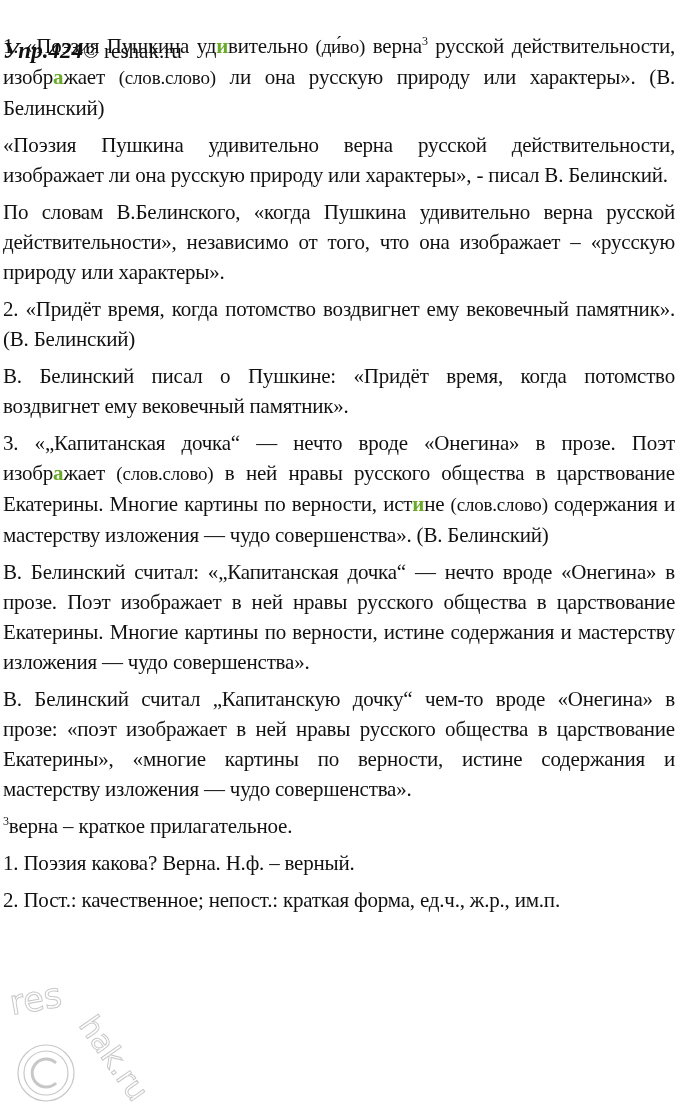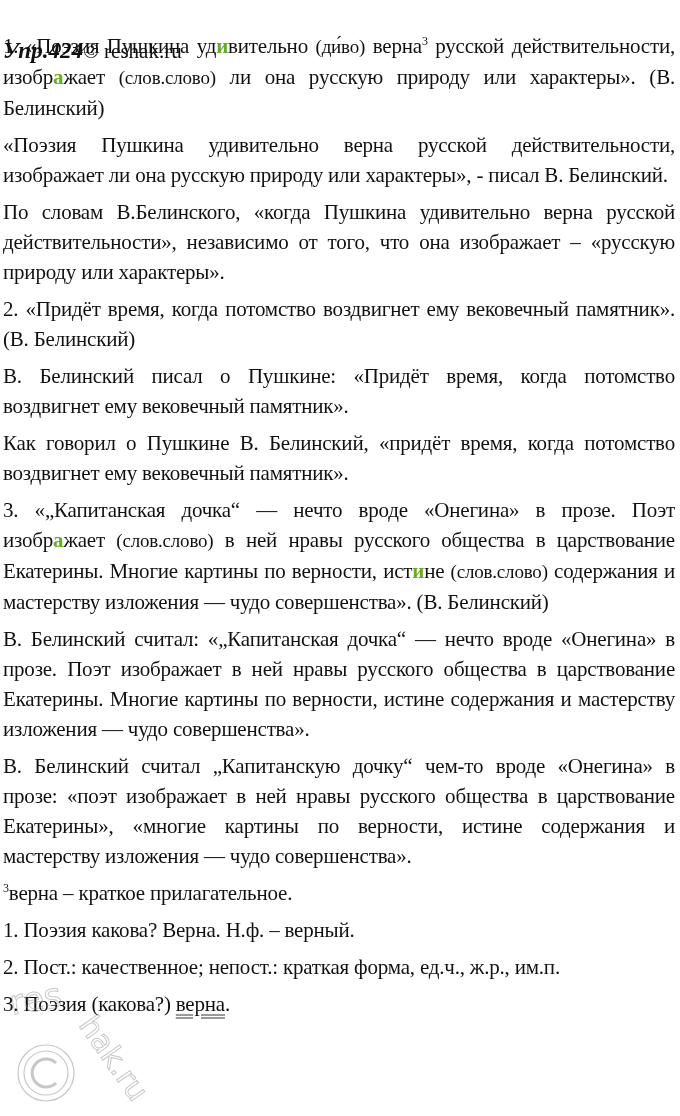--- a/index.html
+++ b/index.html
@@ -81,33 +81,31 @@
     <span class="copyright">© reshak.ru</span>
   </div>
 
   <p class="para"><span>1. «Поэзия Пушкина уд</span><span class="hl">и</span><span>вительно </span><span class="small">(ди́во)</span><span> верна</span><sup>3</sup><span> русской действительности, изобр</span><span class="hl">а</span><span>жает </span><span class="small">(слов.слово)</span><span> ли она русскую природу или характеры». (В. Белинский)</span></p>
 
   <p class="para">«Поэзия Пушкина удивительно верна русской действительности, изображает ли она русскую природу или характеры», - писал В. Белинский.</p>
   <p class="para">По словам В.Белинского, «когда Пушкина удивительно верна русской действительности», независимо от того, что она изображает – «русскую природу или характеры».</p>
 
   <p class="para">2. «Придёт время, когда потомство воздвигнет ему вековечный памятник». (В. Белинский)</p>
   <p class="para">В. Белинский писал о Пушкине: «Придёт время, когда потомство воздвигнет ему вековечный памятник».</p>
-  <p class="para">Как говорил о Пушкине В. Белинский, «придёт время, когда потомство воздвигнет ему вековечный памятник».</p>
 
   <p class="para"><span>3. «„Капитанская дочка“ — нечто вроде «Онегина» в прозе. Поэт изобр</span><span class="hl">а</span><span>жает </span><span class="small">(слов.слово)</span><span> в ней нравы русского общества в царствование Екатерины. Многие картины по верности, ист</span><span class="hl">и</span><span>не </span><span class="small">(слов.слово)</span><span> содержания и мастерству изложения — чудо совершенства». (В. Белинский)</span></p>
 
   <p class="para">В. Белинский считал: «„Капитанская дочка“ — нечто вроде «Онегина» в прозе. Поэт изображает в ней нравы русского общества в царствование Екатерины. Многие картины по верности, истине содержания и мастерству изложения — чудо совершенства».</p>
   <p class="para">В. Белинский считал „Капитанскую дочку“ чем-то вроде «Онегина» в прозе: «поэт изображает в ней нравы русского общества в царствование Екатерины», «многие картины по верности, истине содержания и мастерству изложения — чудо совершенства».</p>
 
 
   <p class="para"><sup>3</sup><span>верна – краткое прилагательное.</span></p>
 
   <p class="para">1. Поэзия какова? Верна. Н.ф. – верный.</p>
   <p class="para">2. Пост.: качественное; непост.: краткая форма, ед.ч., ж.р., им.п.</p>
-  <p class="para"><span>3. Поэзия (какова?) </span><span class="wavy">верна</span><span>.</span></p>
 </div>
 
 <svg class="watermark" viewBox="0 0 150 130" xmlns="http://www.w3.org/2000/svg">
   <g fill="none" stroke="#9a9a9a" stroke-width="1.2">
     <circle cx="38" cy="88" r="28"></circle>
     <circle cx="38" cy="88" r="22"></circle>
     <path d="M48 78 A14 14 0 1 0 48 98" stroke-width="3"></path>
   </g>
   <text x="4" y="30" font-family="DejaVu Sans, sans-serif" font-size="34" fill="none" stroke="#9a9a9a" stroke-width="1" transform="rotate(-10 4 30)">res</text>
   <text x="70" y="40" font-family="DejaVu Sans, sans-serif" font-size="30" fill="none" stroke="#9a9a9a" stroke-width="1" transform="rotate(55 70 40)">hak.ru</text>

